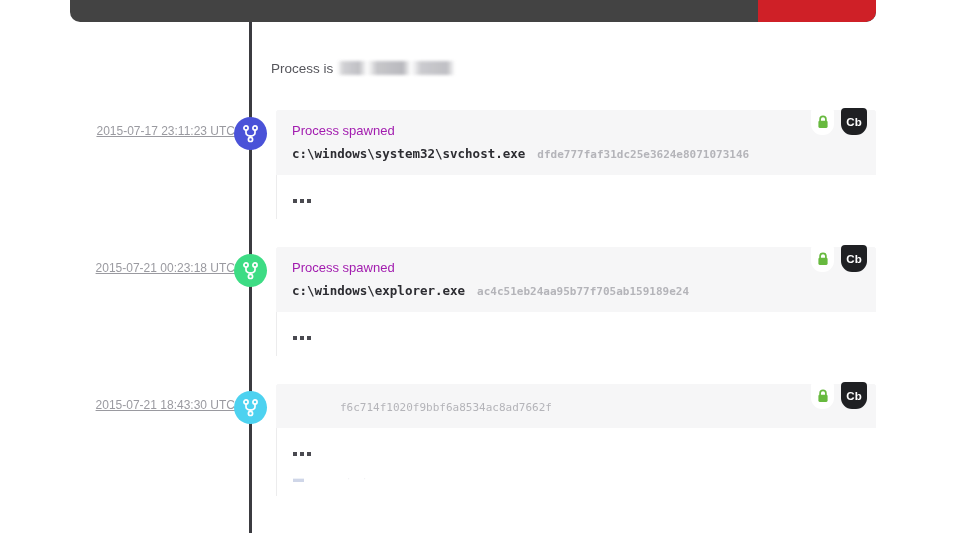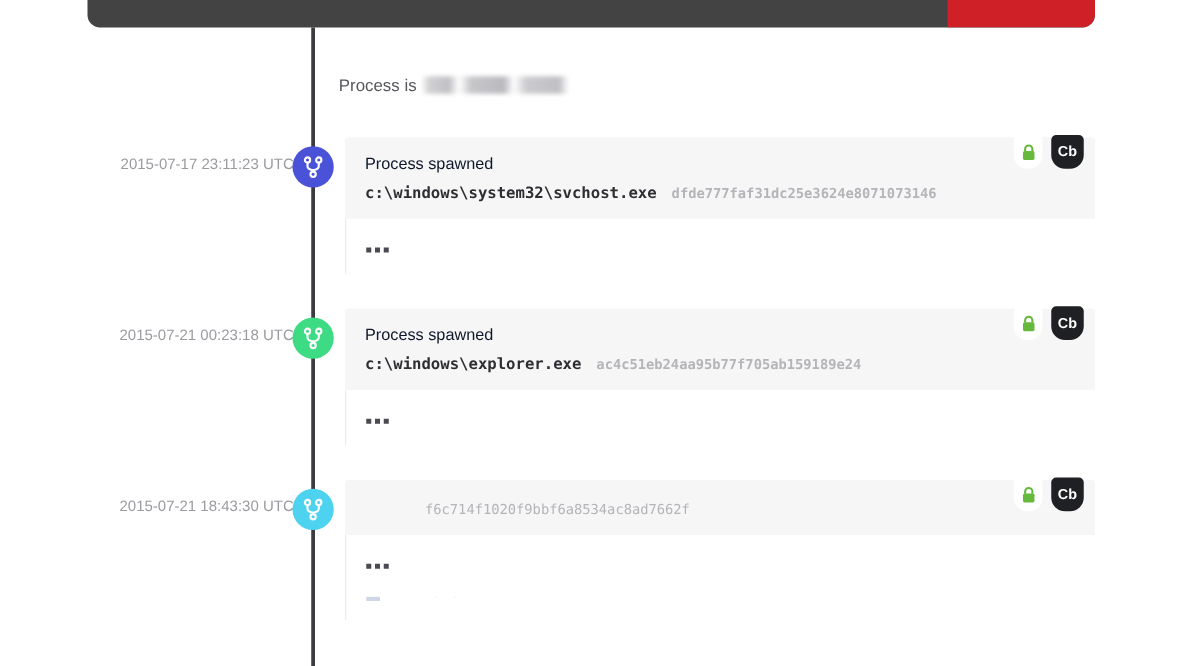--- a/index.html
+++ b/index.html
@@ -107,20 +107,21 @@
   }
   .event-time {
     position: absolute;
     right: 0;
     top: 0;
     width: 140px;
     text-align: right;
     font-size: 12px;
     color: #9a9aa0;
     white-space: nowrap;
+    text-decoration: underline;
   }
   .time-col {
     position: absolute;
     left: 95px;
     top: 14px;
     width: 140px;
   }
   .event-dot {
     position: absolute;
     left: 234px;
@@ -142,21 +143,21 @@
     border-radius: 3px;
   }
   .card-head {
     position: relative;
     background: #f6f6f7;
     padding: 13px 16px 12px 16px;
     border-radius: 3px 3px 0 0;
   }
   .card-title {
     font-size: 13px;
-    color: #0f172a;
+    color: #a21caf;
     line-height: 16px;
     margin-bottom: 6px;
   }
   .card-path-line {
     font-family: "DejaVu Sans Mono", monospace;
     font-size: 12.5px;
     line-height: 17px;
     color: #2d2d32;
     font-weight: bold;
     white-space: nowrap;

